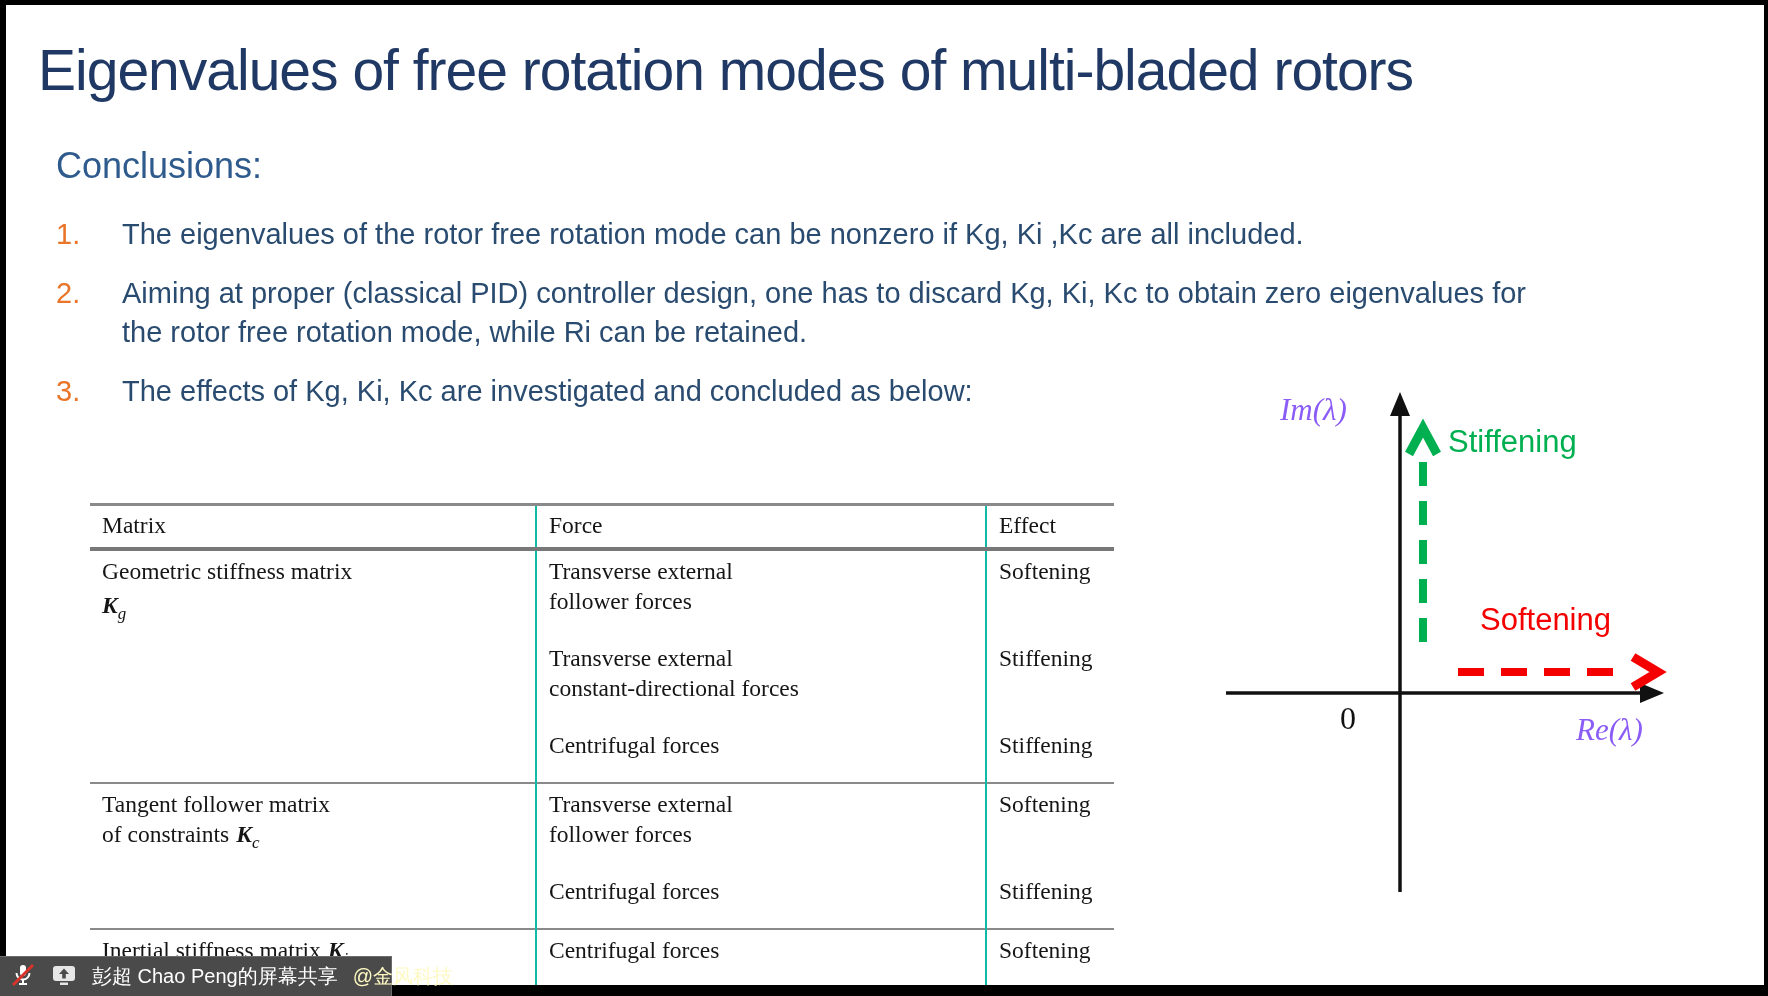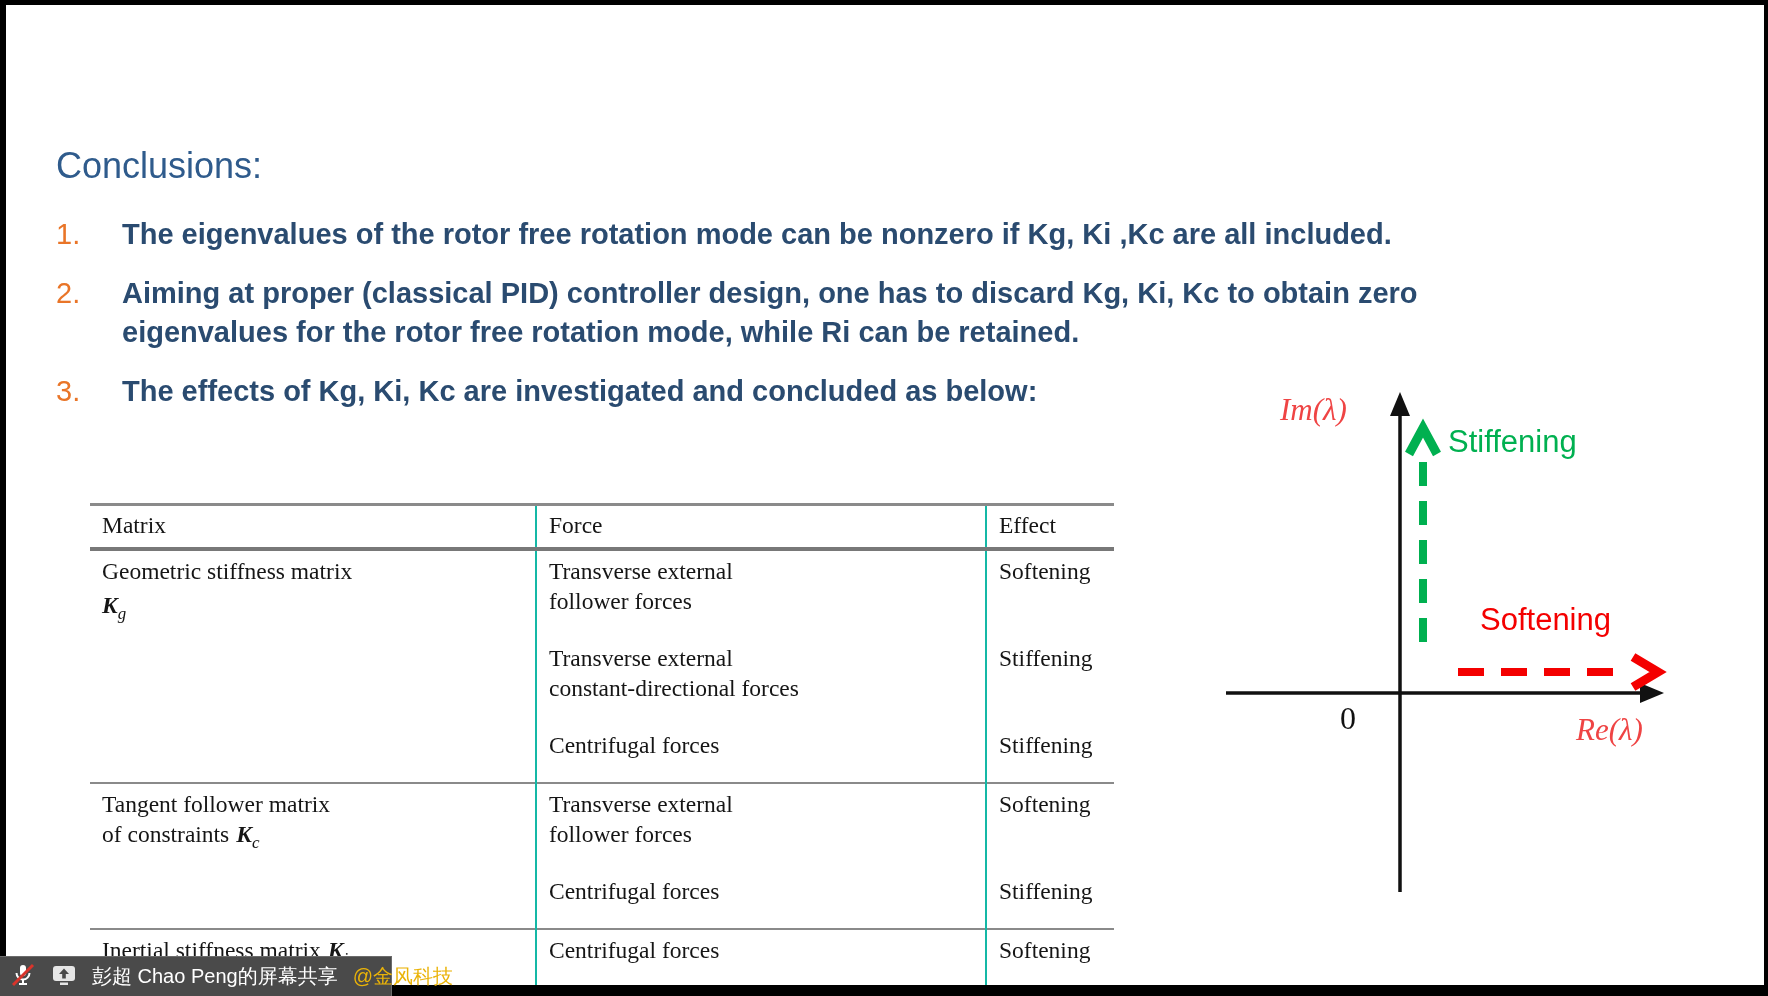--- a/index.html
+++ b/index.html
@@ -16,21 +16,21 @@
     position:absolute;left:32px;top:32px;
     font-size:57px;letter-spacing:-1px;color:#1F3864;white-space:nowrap;
   }
   .conclusions{
     position:absolute;left:50px;top:140px;
     font-size:36px;color:#2F5B8C;
   }
   .points{position:absolute;left:50px;top:210px;}
   .point{display:flex;font-size:29px;line-height:1.32;color:#2A4B70;margin-bottom:21px;}
   .point .num{flex:none;width:66px;color:#E97528;}
-  .point .ptext{width:1430px;font-weight:bold;}
+  .point .ptext{width:1430px;}
   
   .tbl{
     position:absolute;left:84px;top:498px;
     border-collapse:collapse;table-layout:fixed;
     font-family:Liberation Serif, serif;font-size:23.5px;color:#151515;
     border-top:3px solid #8a8a8a;border-bottom:2px solid #8a8a8a;
   }
   .tbl th{
     text-align:left;font-weight:normal;
     padding:6px 12px 8px;border-bottom:4px solid #787878;
@@ -41,40 +41,41 @@
   .tbl .vline{border-left:2px solid #14b8a6;}
   .tbl tr.gstart td{border-top:2px solid #8a8a8a;}
   .ksym{font-weight:bold;font-style:italic;margin-left:7px;}
   .tbl sub{font-style:italic;font-size:0.72em;}
   .symline{margin-top:4px;}
   .symline .ksym{margin-left:0;}
   
   .diagram{position:absolute;left:1094px;top:375px;width:650px;height:530px;}
   .diagram svg{position:absolute;left:0;top:0;}
   .dlabel{position:absolute;white-space:nowrap;}
-  .math{font-family:"Liberation Serif",serif;font-style:italic;font-size:31px;color:#ef4444;text-align:right;}
+  .math{font-family:"Liberation Serif",serif;font-style:italic;font-size:31px;color:#8b5cf6;text-align:right;}
   .zero{font-family:"Liberation Serif",serif;font-size:32px;color:#111;}
   .stiff{font-size:31px;color:#00B050;}
   .soft{font-size:31px;color:#F40000;}
   
   .bottom-strip{position:absolute;left:0;right:0;bottom:0;height:11px;background:#000;}
   .share-bar{
     position:absolute;left:0;bottom:0;height:40px;width:392px;
     background:#4A4A4A;border-top:1px solid #6b6b6b;border-right:1px solid #6b6b6b;
     display:flex;align-items:center;gap:15px;padding-left:10px;box-sizing:border-box;
     z-index:5;
   }
   .share-text{font-size:20px;color:#ffffff;white-space:nowrap;}
-  .share-link{font-size:20px;color:#eab308;white-space:nowrap;}
+  .share-link{font-size:20px;color:#fef9c3;white-space:nowrap;}
 </style>
 </head>
 <body>
 
 <div class="slide">
 
+  <div class="slide-title">Eigenvalues of free rotation modes of multi-bladed rotors</div>
 
   <div class="conclusions">Conclusions:</div>
 
   <div class="points">
     <div class="point">
       <span class="num">1.</span>
       <span class="ptext">The eigenvalues of the rotor free rotation mode can be nonzero if Kg, Ki ,Kc are all included.</span>
     </div>
     <div class="point">
       <span class="num">2.</span>

